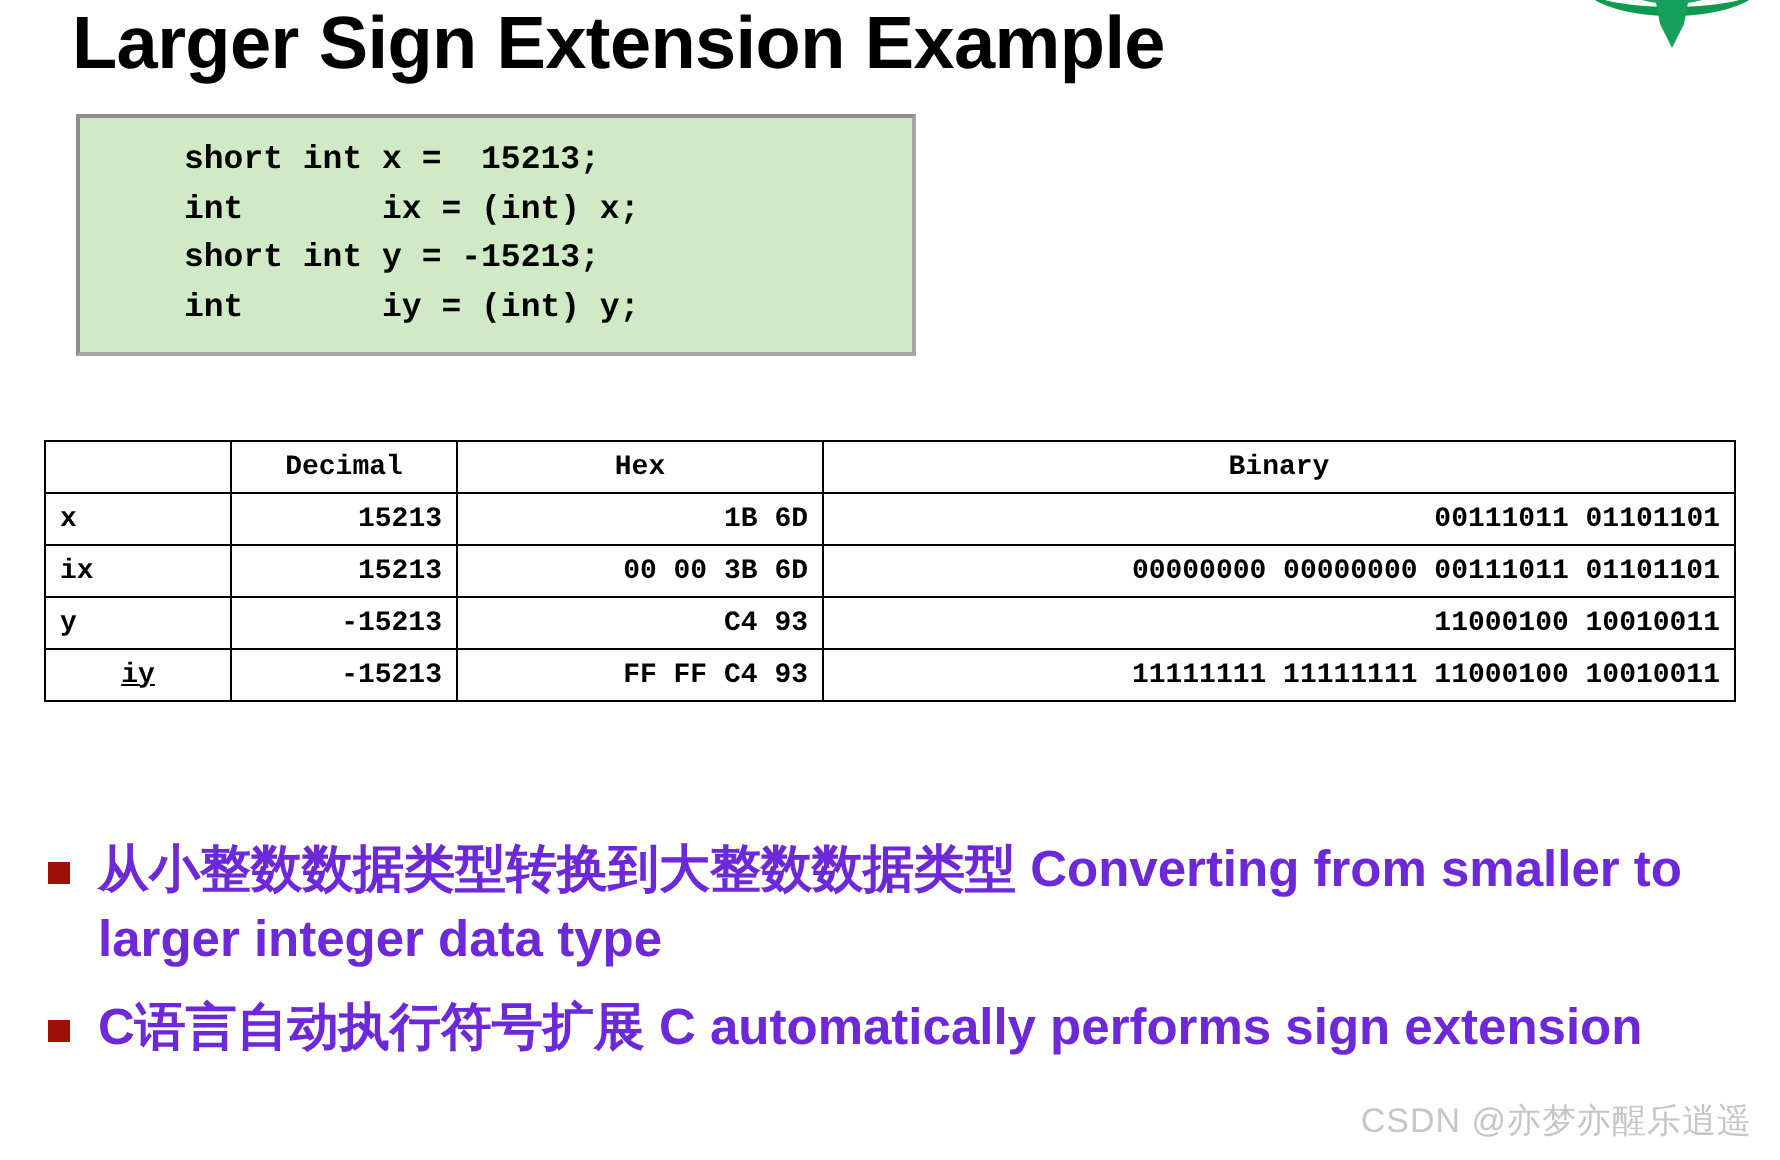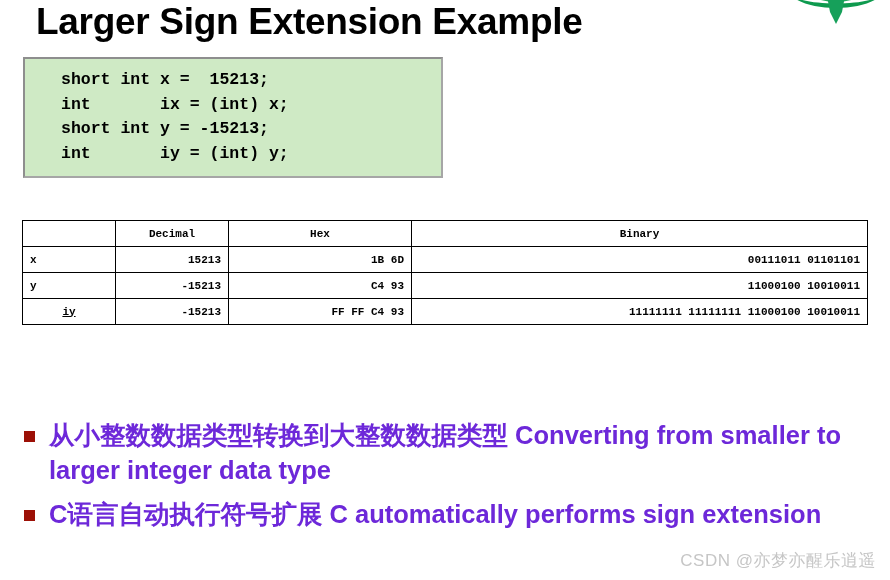--- a/index.html
+++ b/index.html
@@ -36,29 +36,29 @@
     font-stretch: condensed;
     color: #000000;
     letter-spacing: -0.3px;
     line-height: 48px;
     white-space: nowrap;
   }
 
   
   #code-block {
     position: absolute;
-    left: 23px;
+    left: 38px;
     top: 57px;
     width: 420px;
     box-sizing: border-box;
     background: #cfeac5;
     border: 2px solid #a6a6a6;
     border-left-color: #8e8e8e;
     border-top-color: #8e8e8e;
-    padding: 9px 0 10px 0;
+    padding: 9px 0 10px 16px;
   }
   #code-block pre {
     margin: 0;
     padding: 0 0 0 36px;
     font-family: "Liberation Mono", "DejaVu Sans Mono", monospace;
     font-size: 16.5px;
     font-weight: bold;
     line-height: 24.5px;
     color: #000000;
     white-space: pre;
@@ -66,21 +66,21 @@
 
   
   #value-table {
     position: absolute;
     left: 22px;
     top: 220px;
     width: 846px;
     border-collapse: collapse;
     table-layout: fixed;
     font-family: "Liberation Mono", "DejaVu Sans Mono", monospace;
-    font-size: 11px;
+    font-size: 14px;
     font-weight: bold;
     color: #000000;
     background: #ffffff;
   }
   #value-table td, #value-table th {
     border: 1px solid #000000;
     height: 25px;
     padding: 0 7px;
     font-weight: bold;
     vertical-align: middle;
@@ -167,20 +167,26 @@
       <th class="col-bin">Binary</th>
     </tr>
   </thead>
   <tbody>
     <tr class="row-x">
       <td class="col-label">x</td>
       <td class="col-dec">15213</td>
       <td class="col-hex">1B 6D</td>
       <td class="col-bin">00111011 01101101</td>
     </tr>
+    <tr class="row-ix">
+      <td class="col-label">ix</td>
+      <td class="col-dec">15213</td>
+      <td class="col-hex">00 00 3B 6D</td>
+      <td class="col-bin">00000000 00000000 00111011 01101101</td>
+    </tr>
     <tr class="row-y">
       <td class="col-label">y</td>
       <td class="col-dec">-15213</td>
       <td class="col-hex">C4 93</td>
       <td class="col-bin">11000100 10010011</td>
     </tr>
     <tr class="row-iy">
       <td class="col-label">iy</td>
       <td class="col-dec">-15213</td>
       <td class="col-hex">FF FF C4 93</td>

